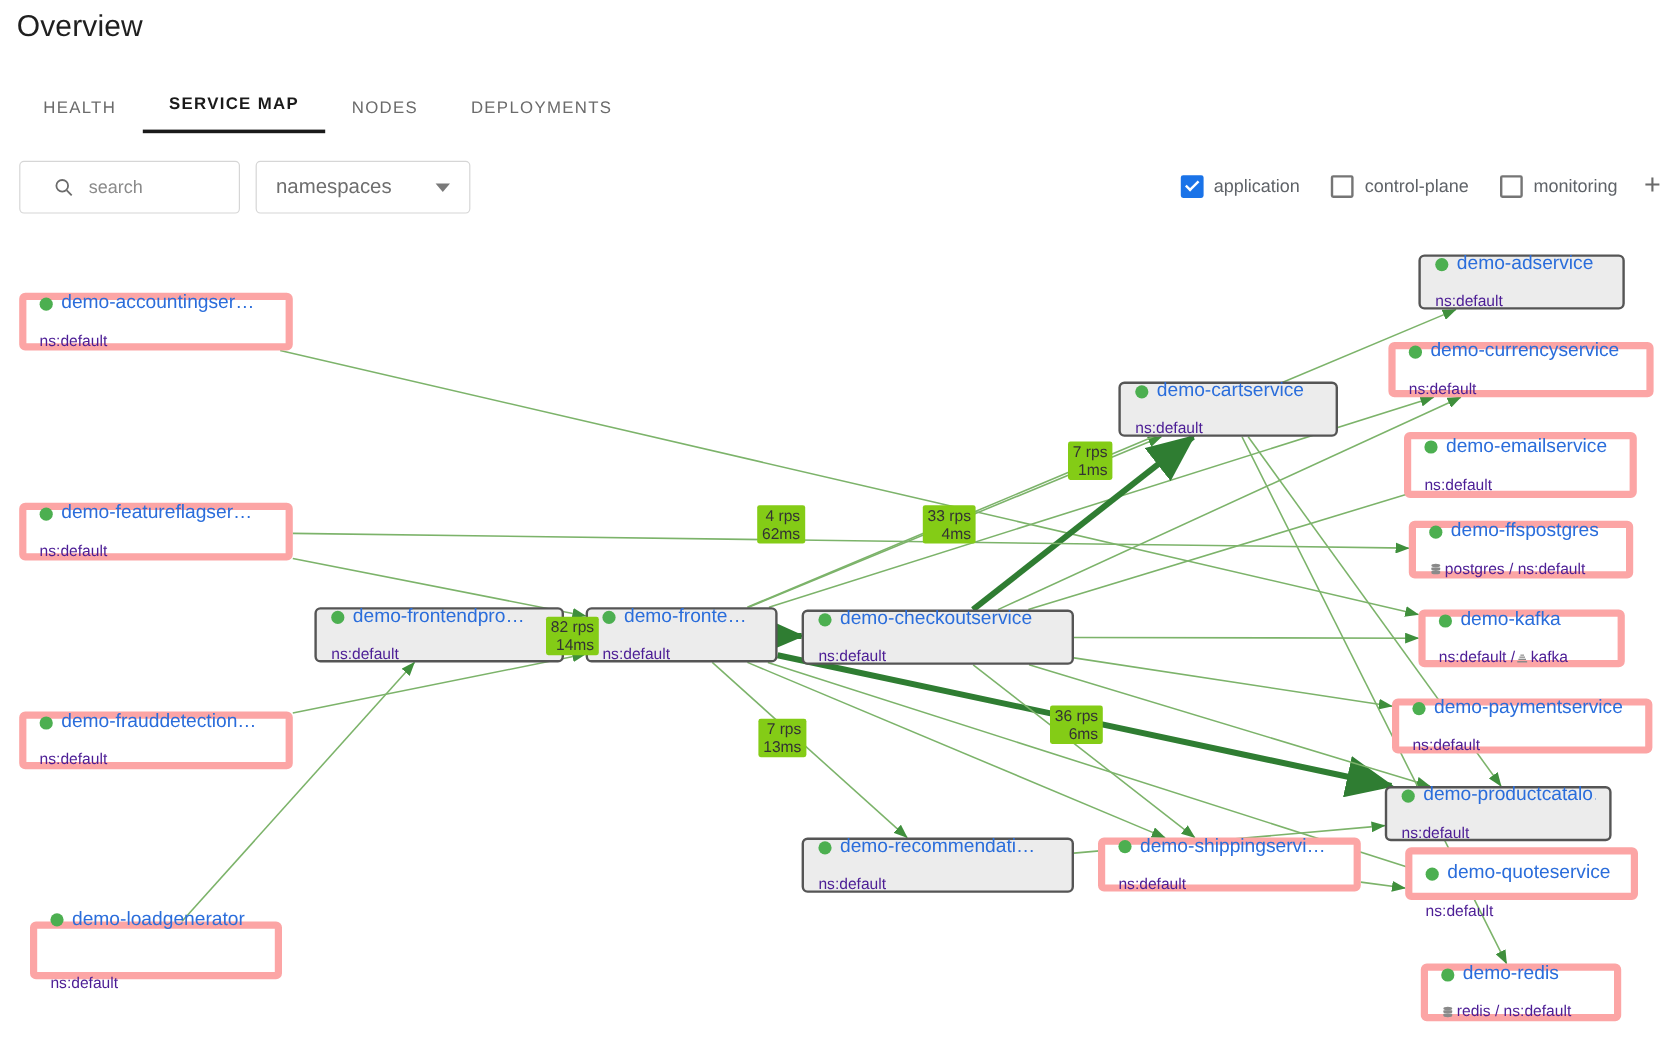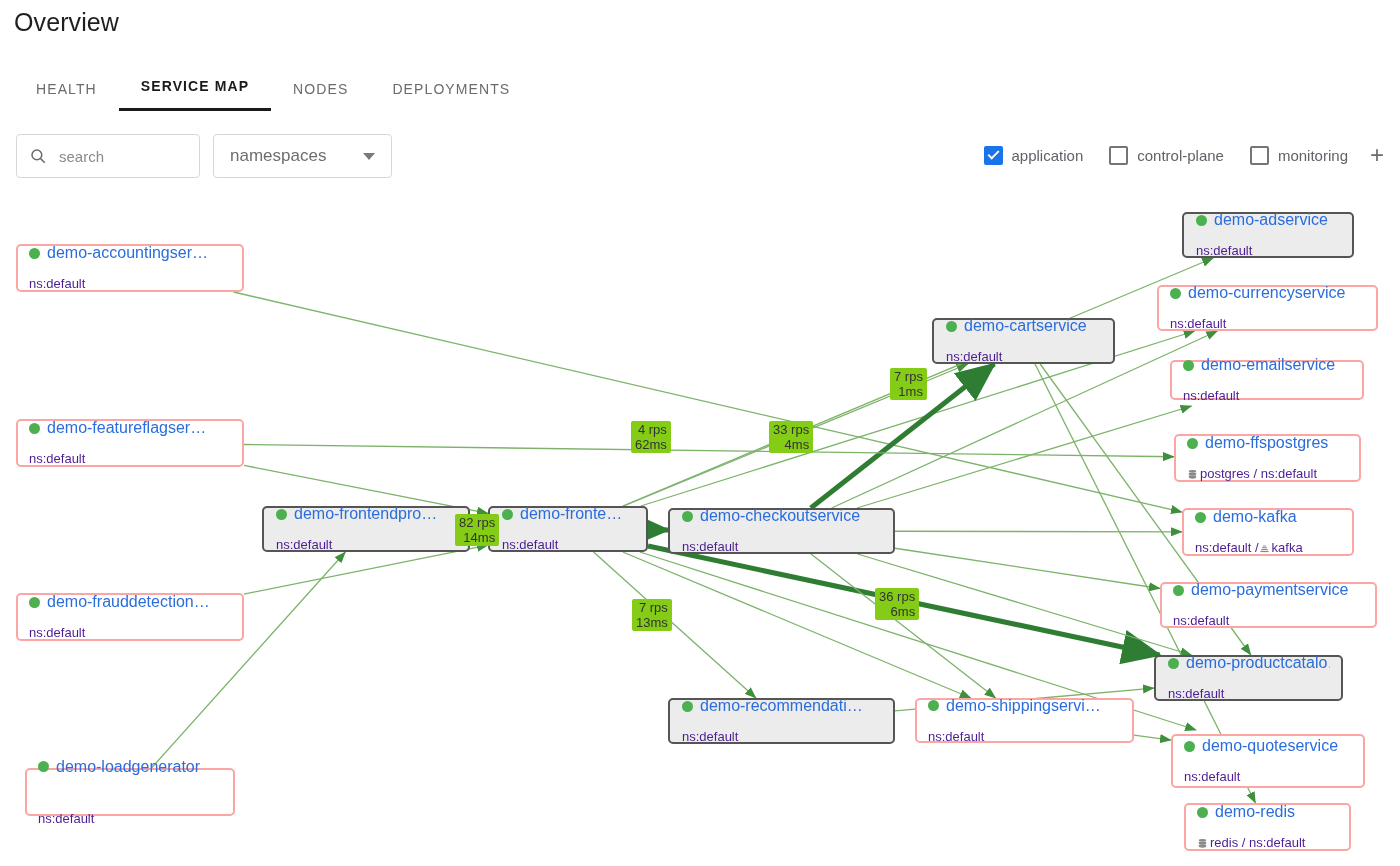--- a/index.html
+++ b/index.html
@@ -27,21 +27,21 @@
     padding: 4px 22px 14px 22px; cursor: pointer;
     font-weight: 400; white-space: nowrap;
   }
   .tab.active { color: #1a1a1a; font-weight: 700; border-bottom: 3px solid #1a1a1a; }
 
   
   .search-box {
     position: absolute; left: 16px; top: 134px;
     width: 184px; height: 44px;
     border: 1px solid #d6d6d6; border-radius: 4px;
-    background: #fff; display: flex; align-items: center; padding: 0 12px;
+    background: #fff; display: flex; align-items: center; padding: 0 27px;
   }
   .search-box .magnifier { width: 18px; height: 18px; flex: 0 0 auto; margin-right: 10px; }
   .search-input {
     border: none; outline: none; font-size: 15px; color: #6e6e6e;
     font-family: "Liberation Sans", sans-serif; width: 120px; background: transparent;
   }
   .search-input::placeholder { color: #8a8a8a; }
 
   .ns-select {
     position: absolute; left: 213px; top: 134px;
@@ -77,21 +77,21 @@
     margin-left: 22px; font-size: 24px; color: #6b6b6b; line-height: 1; cursor: pointer;
     font-weight: 300;
   }
 
   
   #graph { position: absolute; left: 0; top: 190px; width: 1400px; height: 676px; }
   #edges { position: absolute; left: 0; top: 0; width: 1400px; height: 676px; }
 
   .node {
     position: absolute;
-    background: #fff; border: 2px solid #fca5a5; border-radius: 5px;
+    background: #fff; border: 6px solid #fca5a5; border-radius: 5px;
     padding: 7px 11px 8px 11px;
     display: flex; flex-direction: column; justify-content: center;
     cursor: pointer;
   }
   .node.hi { background: #ececec; border: 2px solid #555; padding-left: 12px; }
   .node .nrow { display: flex; align-items: center; }
   .node .dot {
     width: 11px; height: 11px; border-radius: 50%; background: #4caf50;
     flex: 0 0 auto; margin-right: 7px;
   }
@@ -273,21 +273,21 @@
           </div>
           <div class="nsub">ns:default</div>
         </div>
         <div class="node" style="left: 1157px; top: 95px; width: 221px; height: 46px;">
           <div class="nrow">
             <span class="dot"></span>
             <span class="nname">demo-currencyservice</span>
           </div>
           <div class="nsub">ns:default</div>
         </div>
-        <div class="node" style="left: 1170px; top: 170px; width: 194px; height: 40px;">
+        <div class="node" style="left: 1170px; top: 170px; width: 194px; height: 55px;">
           <div class="nrow">
             <span class="dot"></span>
             <span class="nname">demo-emailservice</span>
           </div>
           <div class="nsub">ns:default</div>
         </div>
         <div class="node" style="left: 1174px; top: 244px; width: 187px; height: 48px;">
           <div class="nrow">
             <span class="dot"></span>
             <span class="nname">demo-ffspostgres</span>
@@ -326,21 +326,21 @@
           </div>
           <div class="nsub">ns:default</div>
         </div>
         <div class="node hi" style="left: 1154px; top: 465px; width: 189px; height: 46px;">
           <div class="nrow">
             <span class="dot"></span>
             <span class="nname">demo-productcatalo…</span>
           </div>
           <div class="nsub">ns:default</div>
         </div>
-        <div class="node" style="left: 1171px; top: 544px; width: 194px; height: 54px;">
+        <div class="node" style="left: 1171px; top: 516px; width: 194px; height: 44px; justify-content: space-between;">
           <div class="nrow">
             <span class="dot"></span>
             <span class="nname">demo-quoteservice</span>
           </div>
           <div class="nsub">ns:default</div>
         </div>
         <div class="node" style="left: 1184px; top: 613px; width: 167px; height: 48px;">
           <div class="nrow">
             <span class="dot"></span>
             <span class="nname">demo-redis</span>

